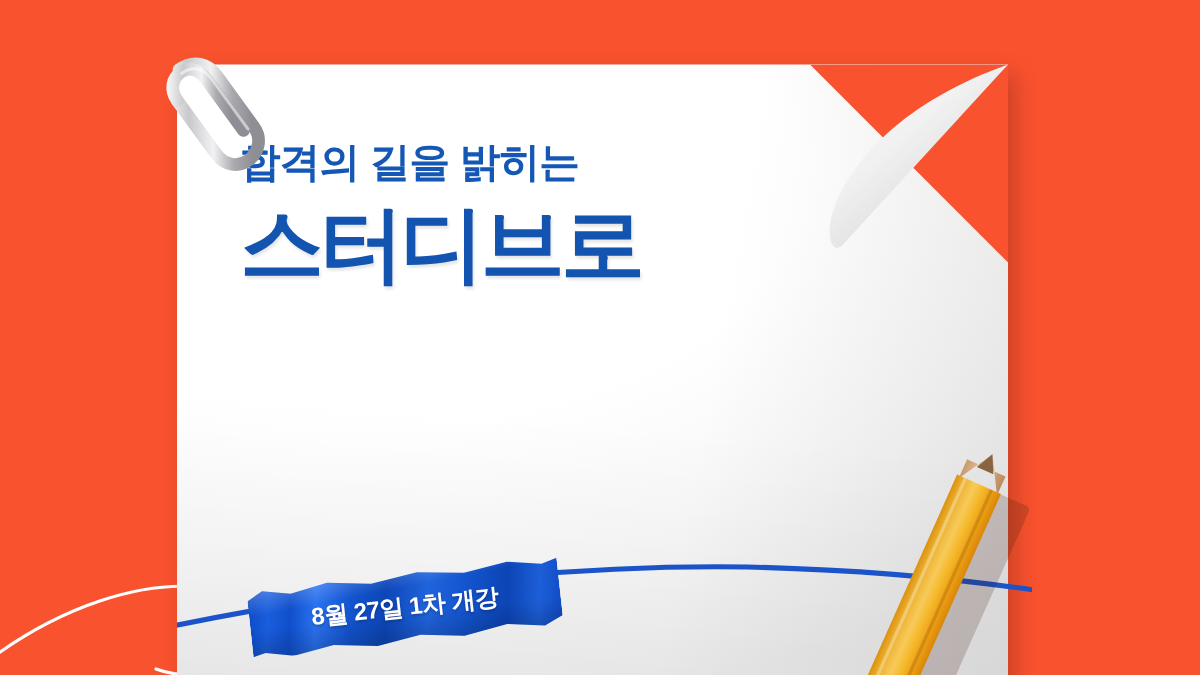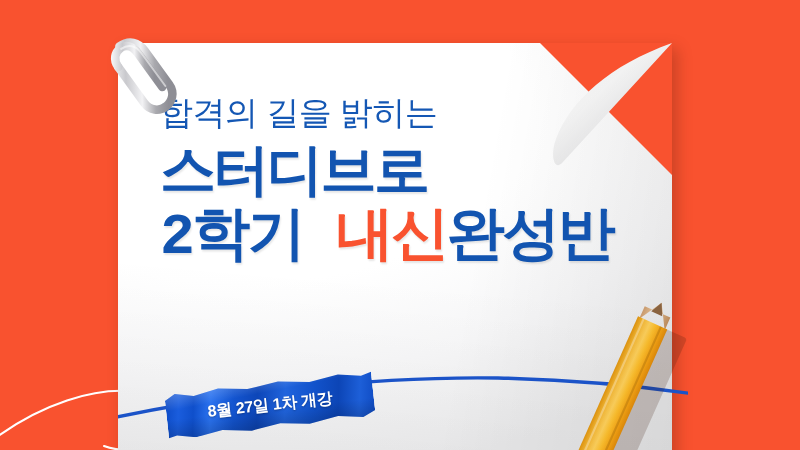--- a/index.html
+++ b/index.html
@@ -104,22 +104,22 @@
   }
 
   
   .text-block {
     position: absolute;
     left: 160px;
     top: 92px;
     width: 520px;
   }
   .subtitle {
-    font-size: 33px;
-    font-weight: 400;
+    font-size: 27px;
+    font-weight: 700;
     color: #1457B4;
     letter-spacing: -0.5px;
     line-height: 1.25;
     white-space: nowrap;
   }
   .title-line {
     font-size: 56px;
     font-weight: 900;
     color: #1254B0;
     letter-spacing: -2.5px;
@@ -213,21 +213,20 @@
           <stop offset="100%" stop-color="rgba(0,0,0,0.00)"></stop>
         </linearGradient>
       </defs>
       <path d="M132 0 L 22 120 C 14 128, 10 112, 16 96 C 30 58, 70 22, 132 0 Z" fill="url(#curlGrad)"></path>
       <path d="M132 0 L 22 120 C 14 128, 10 112, 16 96 C 30 58, 70 22, 132 0 Z" fill="url(#curlShadow)" opacity="0.35"></path>
     </svg>
 
     <div class="text-block" style="left:42px; top:49px;">
       <div class="subtitle">합격의 길을 밝히는</div>
       <div class="title-line">스터디브로</div>
-      <div class="title-line second"><span>2학기 </span><span class="hl">내신</span><span>완성반</span></div>
     </div>
   </div>
 
   <svg class="blue-line" viewBox="0 0 570 110" fill="none">
     <path d="M-6 88 C 110 64, 250 46, 380 48 C 470 50, 535 58, 576 64" stroke="#1B53C8" stroke-width="3.4" fill="none" stroke-linecap="round"></path>
   </svg>
 
   <svg class="pencil" viewBox="0 0 175 180" fill="none">
     <defs>
       <linearGradient id="woodG" x1="0%" y1="0%" x2="100%" y2="0%">

